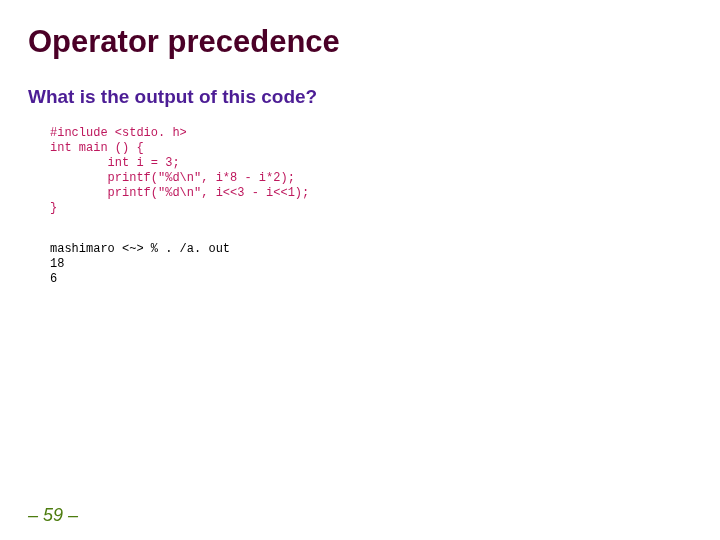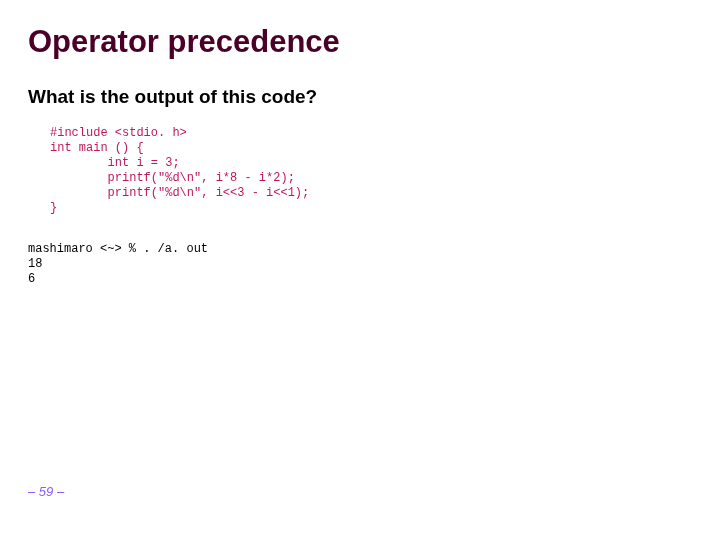--- a/index.html
+++ b/index.html
@@ -22,45 +22,46 @@
   .title {
     font-weight: bold;
     font-size: 31px;
     color: #4b0027;
     margin-top: 6px;
     margin-bottom: 26px;
   }
   .question {
     font-weight: bold;
     font-size: 19px;
-    color: #000000;
+    color: #4c1d95;
     margin-bottom: 18px;
   }
   .code {
     font-family: "Courier New", Courier, monospace;
     font-size: 12px;
     white-space: pre;
     color: #be185d;
     line-height: 1.25;
     margin-left: 22px;
   }
   .output {
     font-family: "Courier New", Courier, monospace;
     font-size: 12px;
     white-space: pre;
     color: #000000;
     line-height: 1.25;
+    margin-left: 22px;
     margin-top: 26px;
   }
   .footer {
     position: absolute;
     left: 28px;
-    bottom: 41px;
-    font-size: 13px;
-    color: #8b5cf6;
+    bottom: 14px;
+    font-size: 18px;
+    color: #4d7c0f;
     font-style: italic;
   }
 </style>
 </head>
 <body>
 
 <div class="slide">
   <div class="title">Operator precedence</div>
   <div class="question">What is the output of this code?</div>
   <div class="code">#include &lt;stdio. h&gt;

